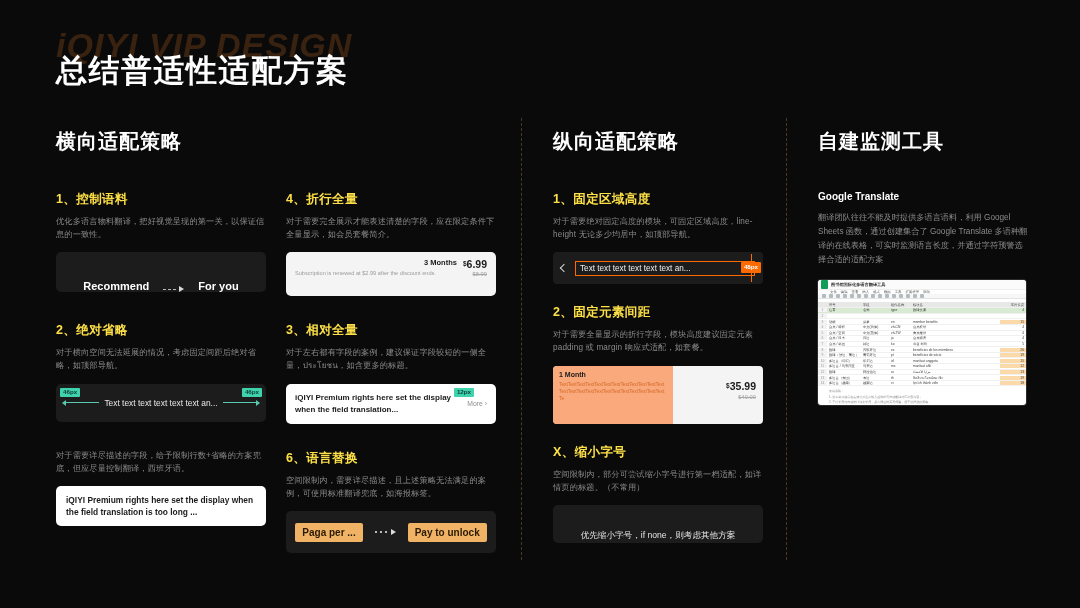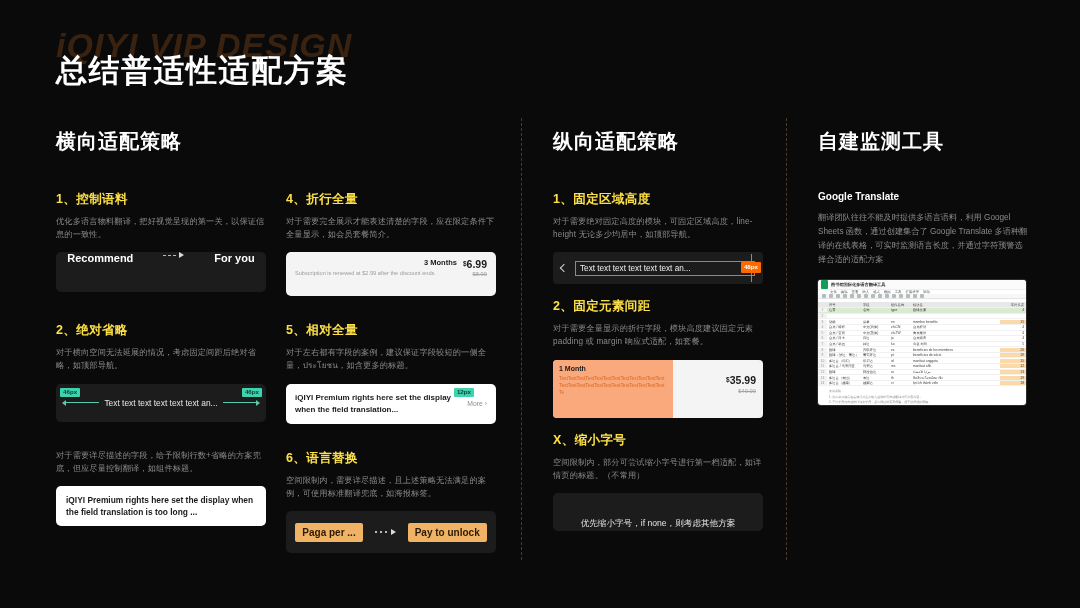--- a/index.html
+++ b/index.html
@@ -51,39 +51,39 @@
     letter-spacing: 1px; margin-bottom: 36px; white-space: nowrap;
   }
 
   
   .left-grid {
     display: grid;
     grid-template-columns: 210px 210px;
     column-gap: 20px;
     row-gap: 26px;
   }
-  .mid-stack { display: flex; flex-direction: column; gap: 14px; }
+  .mid-stack { display: flex; flex-direction: column; gap: 20px; }
 
   .block { width: 210px; }
   .block-title {
     font-size: 12.5px; font-weight: 800; color: #fde047;
     margin-bottom: 8px; letter-spacing: .4px;
   }
   .block-desc {
     font-size: 8.2px; line-height: 1.55; color: #8a8a8a;
     margin-bottom: 11px; letter-spacing: .15px;
   }
 
   
   .demo { width: 210px; border-radius: 5px; overflow: hidden; position: relative; }
 
   
   .demo-dark {
     background: #1c1c1c; height: 40px;
-    display: flex; align-items: flex-start; justify-content: center; gap: 30px;
+    display: flex; align-items: flex-end; justify-content: center; gap: 14px;
   }
   .demo-dark .lbl { font-size: 11px; font-weight: 700; color: #ffffff; }
   .arrow-dots { display: inline-flex; align-items: center; gap: 2.5px; }
   .arrow-dots i { width: 2.5px; height: 1.5px; background: #b9b9b9; display: block; }
   .arrow-head {
     width: 0; height: 0; margin-left: 1px;
     border-left: 5px solid #dcdcdc;
     border-top: 3.5px solid transparent;
     border-bottom: 3.5px solid transparent;
   }
@@ -285,31 +285,31 @@
           <span class="badge-teal tr">46px</span>
           <span class="caret-left"></span>
           <span class="mline"></span>
           <span class="mtext">Text text text text text text an...</span>
           <span class="mline"></span>
           <span class="caret-right"></span>
         </div>
       </div>
 
       <div class="block">
-        <div class="block-title">5、相对全量</div>
+        <div class="block-title">3、相对全量</div>
         <div class="block-desc">对于左右都有字段的案例，建议保证字段较短的一侧全量，ประโยชน，如含更多的标题。</div>
         <div class="demo demo-white2">
           <span class="badge-teal w2">12px</span>
           <div class="w2-text">iQIYI Premium rights here set the display when the field translation...</div>
           <div class="w2-more">More ›</div>
         </div>
       </div>
 
       <div class="block">
-        <div class="block-desc">对于需要详尽描述的字段，给予限制行数+省略的方案兜底，但应尽量控制翻译，如组件标题。</div>
+        <div class="block-desc">对于需要详尽描述的字段，给予限制行数+省略的方案兜底，但应尽量控制翻译，西班牙语。</div>
         <div class="demo demo-white3">
           <div class="w3-text">iQIYI Premium rights here set the display when the field translation is too long ...</div>
         </div>
       </div>
 
       <div class="block">
         <div class="block-title">6、语言替换</div>
         <div class="block-desc">空间限制内，需要详尽描述，且上述策略无法满足的案例，可使用标准翻译兜底，如海报标签。</div>
         <div class="demo demo-dark2">
           <span class="chip">Paga per ...</span>

